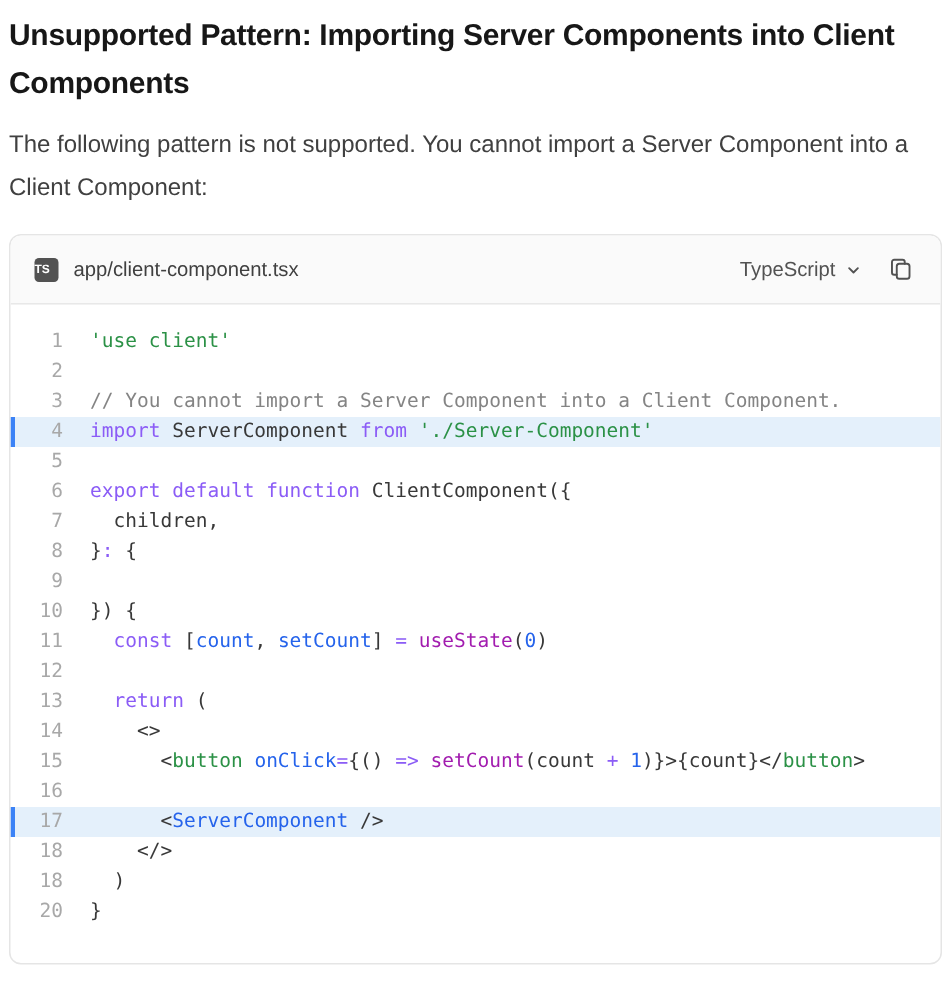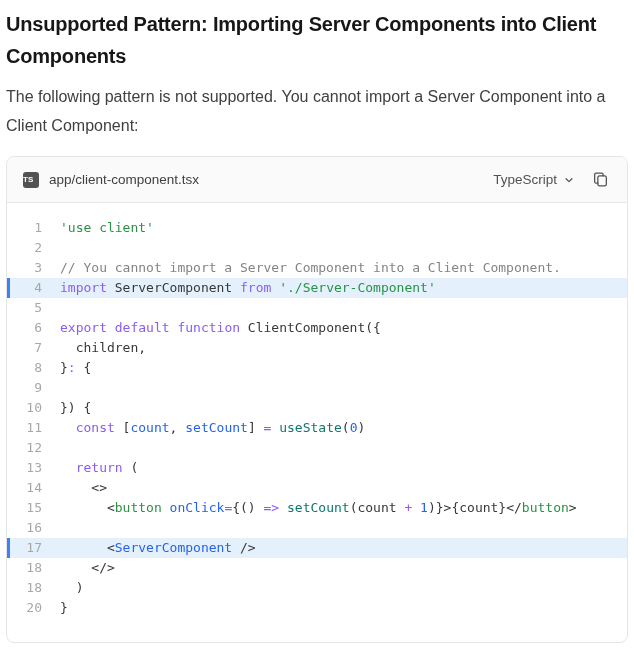--- a/index.html
+++ b/index.html
@@ -95,21 +95,21 @@
     text-align: right;
     color: #a8a8a8;
     user-select: none;
   }
   .line .lc {
     padding-left: 18px;
     white-space: pre;
     color: #383838;
   }
 </style>
-<style>.tok-plain{color:#383838}.tok-keyword{color:#8b5cf6}.tok-string{color:#2b9146}.tok-tag{color:#2b9146}.tok-comment{color:#848484}.tok-variable{color:#2563eb}.tok-number{color:#2563eb}.tok-function{color:#0f766e}.tok-type{color:#7c3aed}.line.hl{background:#e4f0fb;border-left-color:#3b82f6}</style></head>
+<style>.tok-plain{color:#383838}.tok-keyword{color:#8b5cf6}.tok-string{color:#2b9146}.tok-tag{color:#2b9146}.tok-comment{color:#848484}.tok-variable{color:#2563eb}.tok-number{color:#2563eb}.tok-function{color:#a21caf}.tok-type{color:#7c3aed}.line.hl{background:#e4f0fb;border-left-color:#3b82f6}</style></head>
 <body>
 
 <main>
 
   <h1 class="page-title">Unsupported Pattern: Importing Server Components into Client Components</h1>
 
   <p class="intro">The following pattern is not supported. You cannot import a Server Component into a Client Component:</p>
 
   <figure class="code-block">
     <div class="cb-header">

